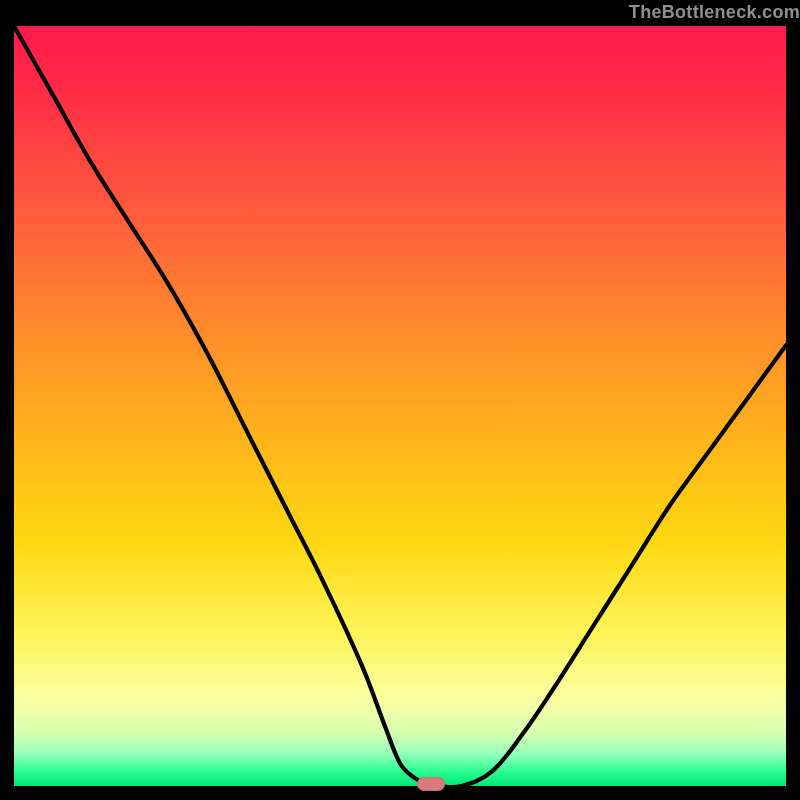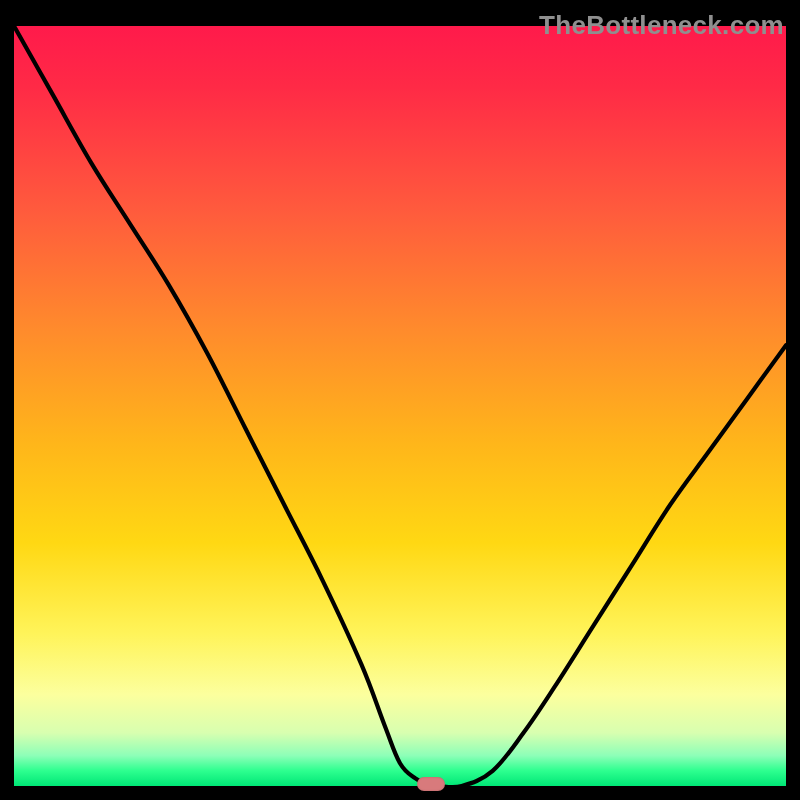--- a/index.html
+++ b/index.html
@@ -37,28 +37,27 @@
       #fcff9e 88%,
       #d8ffb0 93%,
       #8dffb8 96%,
       #2dff8f 98%,
       #00e676 100%
     );
   }
   .watermark {
     position: absolute;
     top: 2px;
-    right: 16px;
+    right: 0;
     font-family: Arial, Helvetica, sans-serif;
-    font-size: 26px;
+    font-size: 18px;
     font-weight: 600;
     color: #8f8f8f;
     letter-spacing: 0.3px;
     user-select: none;
-    margin-top: 8px;
   }
   svg.curve {
     position: absolute;
     left: 14px;
     top: 26px;
     width: 772px;
     height: 760px;
     overflow: visible;
   }
   .marker {

